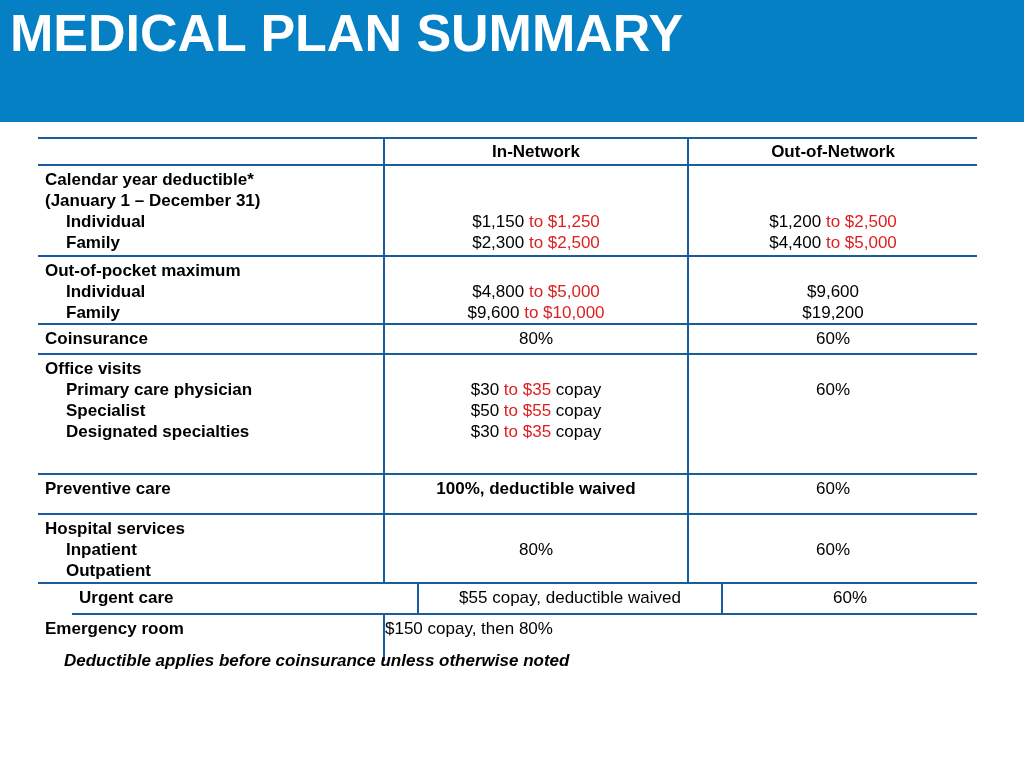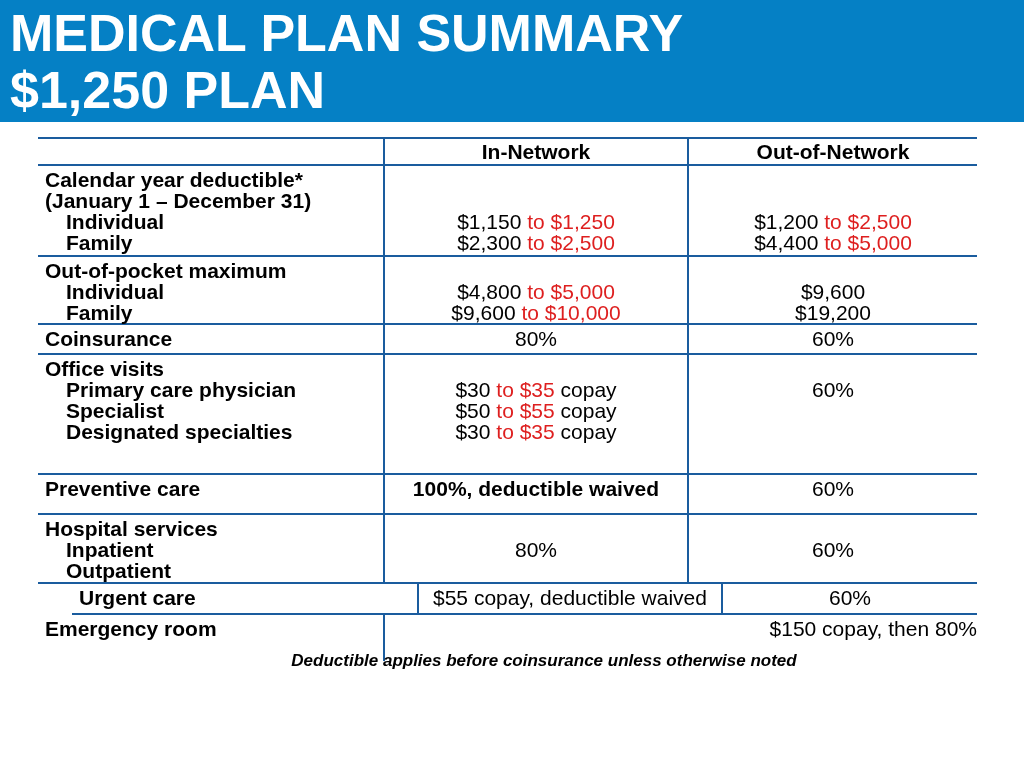--- a/index.html
+++ b/index.html
@@ -15,50 +15,49 @@
   .slide-header{
     position:absolute;left:0;top:0;width:1024px;height:122px;
     background:var(--header-bg);
     color:#ffffff;font-weight:bold;font-size:52px;line-height:57px;
     padding:5px 0 0 10px;box-sizing:border-box;
   }
   .title-line{white-space:nowrap}
   .ptable{
     position:absolute;left:38px;top:137px;width:939px;
     border-top:2px solid var(--table-line);
-    font-size:21px;color:var(--text-black);
+    font-size:17px;color:var(--text-black);
   }
   .row{display:flex;box-sizing:border-box;border-bottom:2px solid var(--table-line)}
   .row.er{border-bottom:none}
   .c1{
     width:347px;box-sizing:border-box;border-right:2px solid var(--table-line);
     font-weight:bold;padding:3px 4px 0 7px;
   }
   .c2{width:304px;box-sizing:border-box;border-right:2px solid var(--table-line);text-align:center}
   .c3{flex:1;text-align:center}
-  .cspan{flex:1;text-align:right}
+  .cspan{flex:1;text-align:left}
   .hdr .c2,.hdr .c3{font-weight:bold;line-height:25px}
   .lbl{line-height:21px;white-space:nowrap}
   .lbl.ind{padding-left:21px}
   .vline{line-height:21px;white-space:nowrap}
   .seg-r{color:var(--highlight-red)}
   .seg-k{color:var(--text-black)}
   .slide-footer{
     position:absolute;left:0;top:651px;width:1024px;
-    text-align:center;text-indent:64px;
+    text-align:left;text-indent:64px;
     font-size:17px;font-weight:bold;font-style:italic;color:var(--text-black);
     white-space:nowrap;
   }
 </style>
 </head>
 <body style="--header-bg: #0580C5; --table-line: #1A5C9E; --highlight-red: #DE1F1F; --text-black: #000000;">
 
 <div class="slide-header">
   <div class="title-line">MEDICAL PLAN SUMMARY</div>
-  <div class="title-line">$1,250 PLAN</div>
 </div>
 
 <div class="ptable">
   <div class="row hdr" style="height:27px">
     <div class="c1"></div>
     <div class="c2">
       <span>In-Network</span>
     </div>
     <div class="c3">
       <span>Out-of-Network</span>

